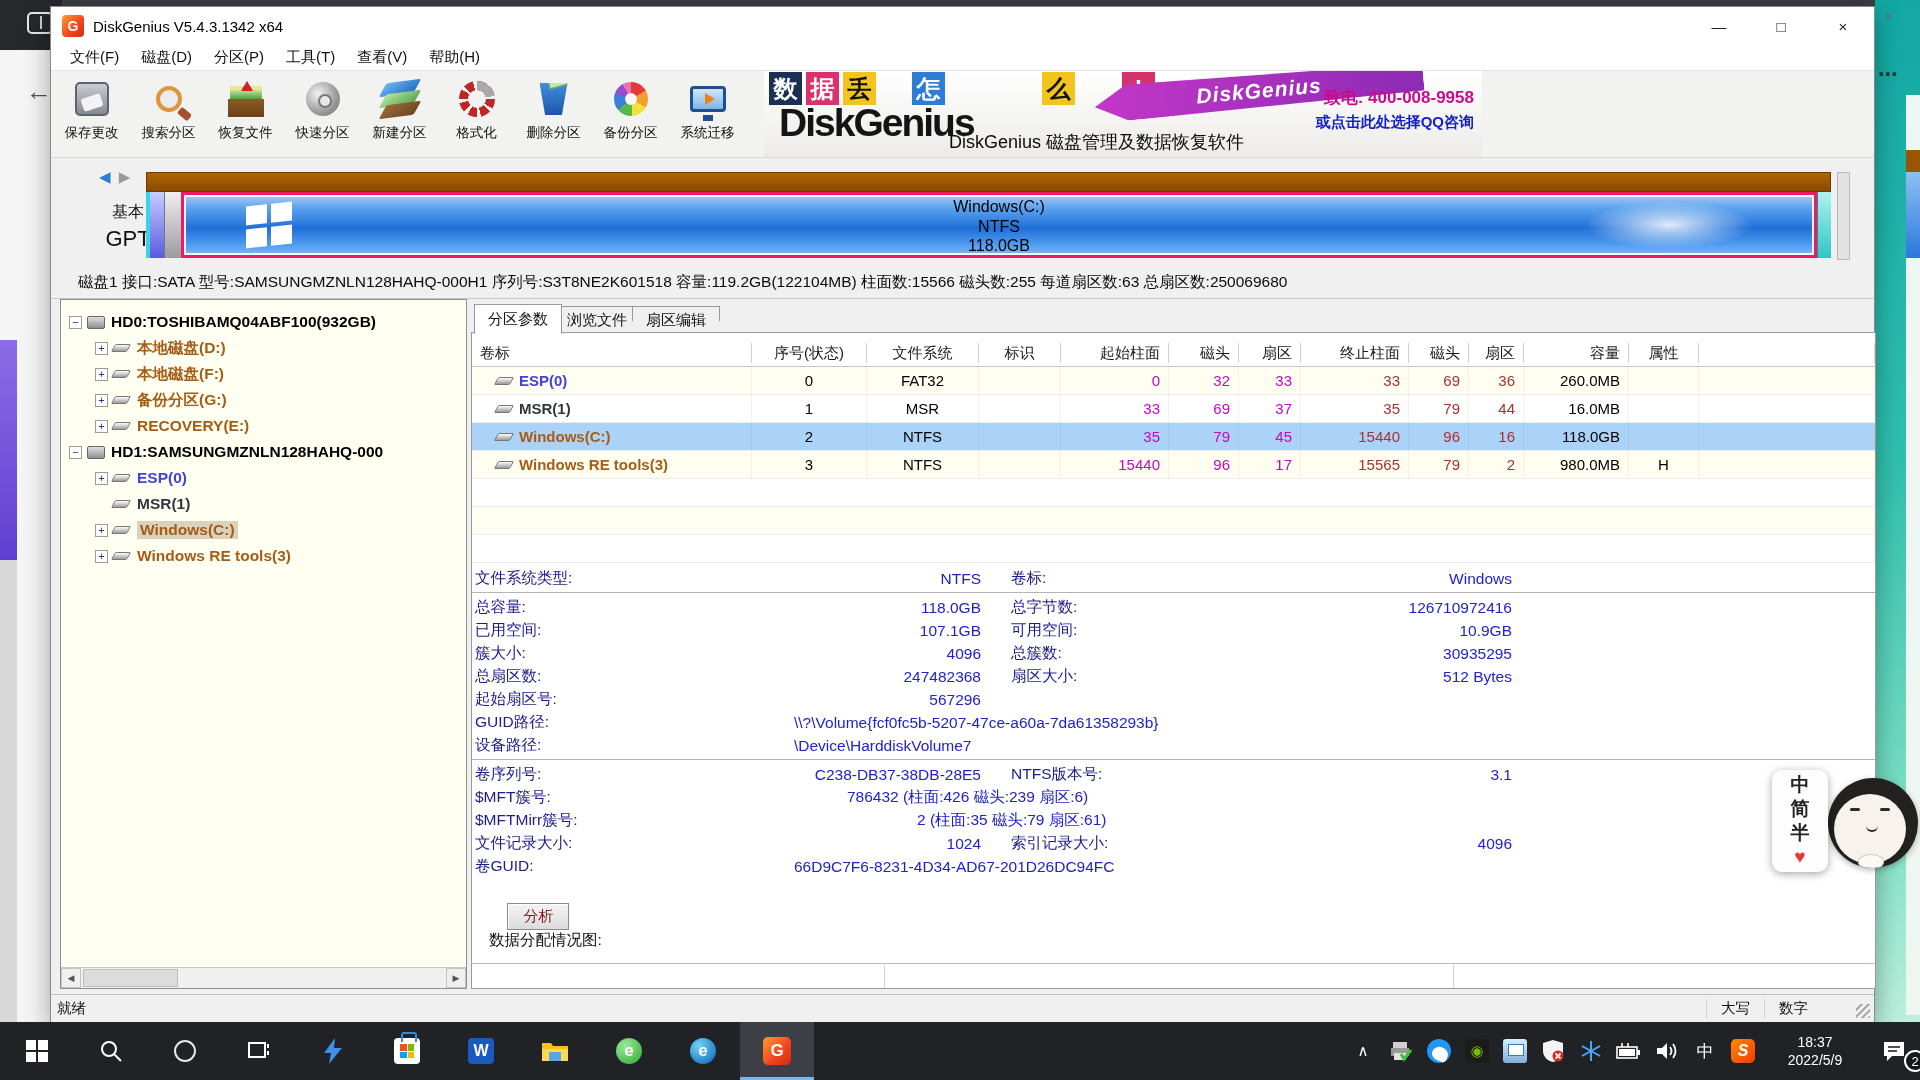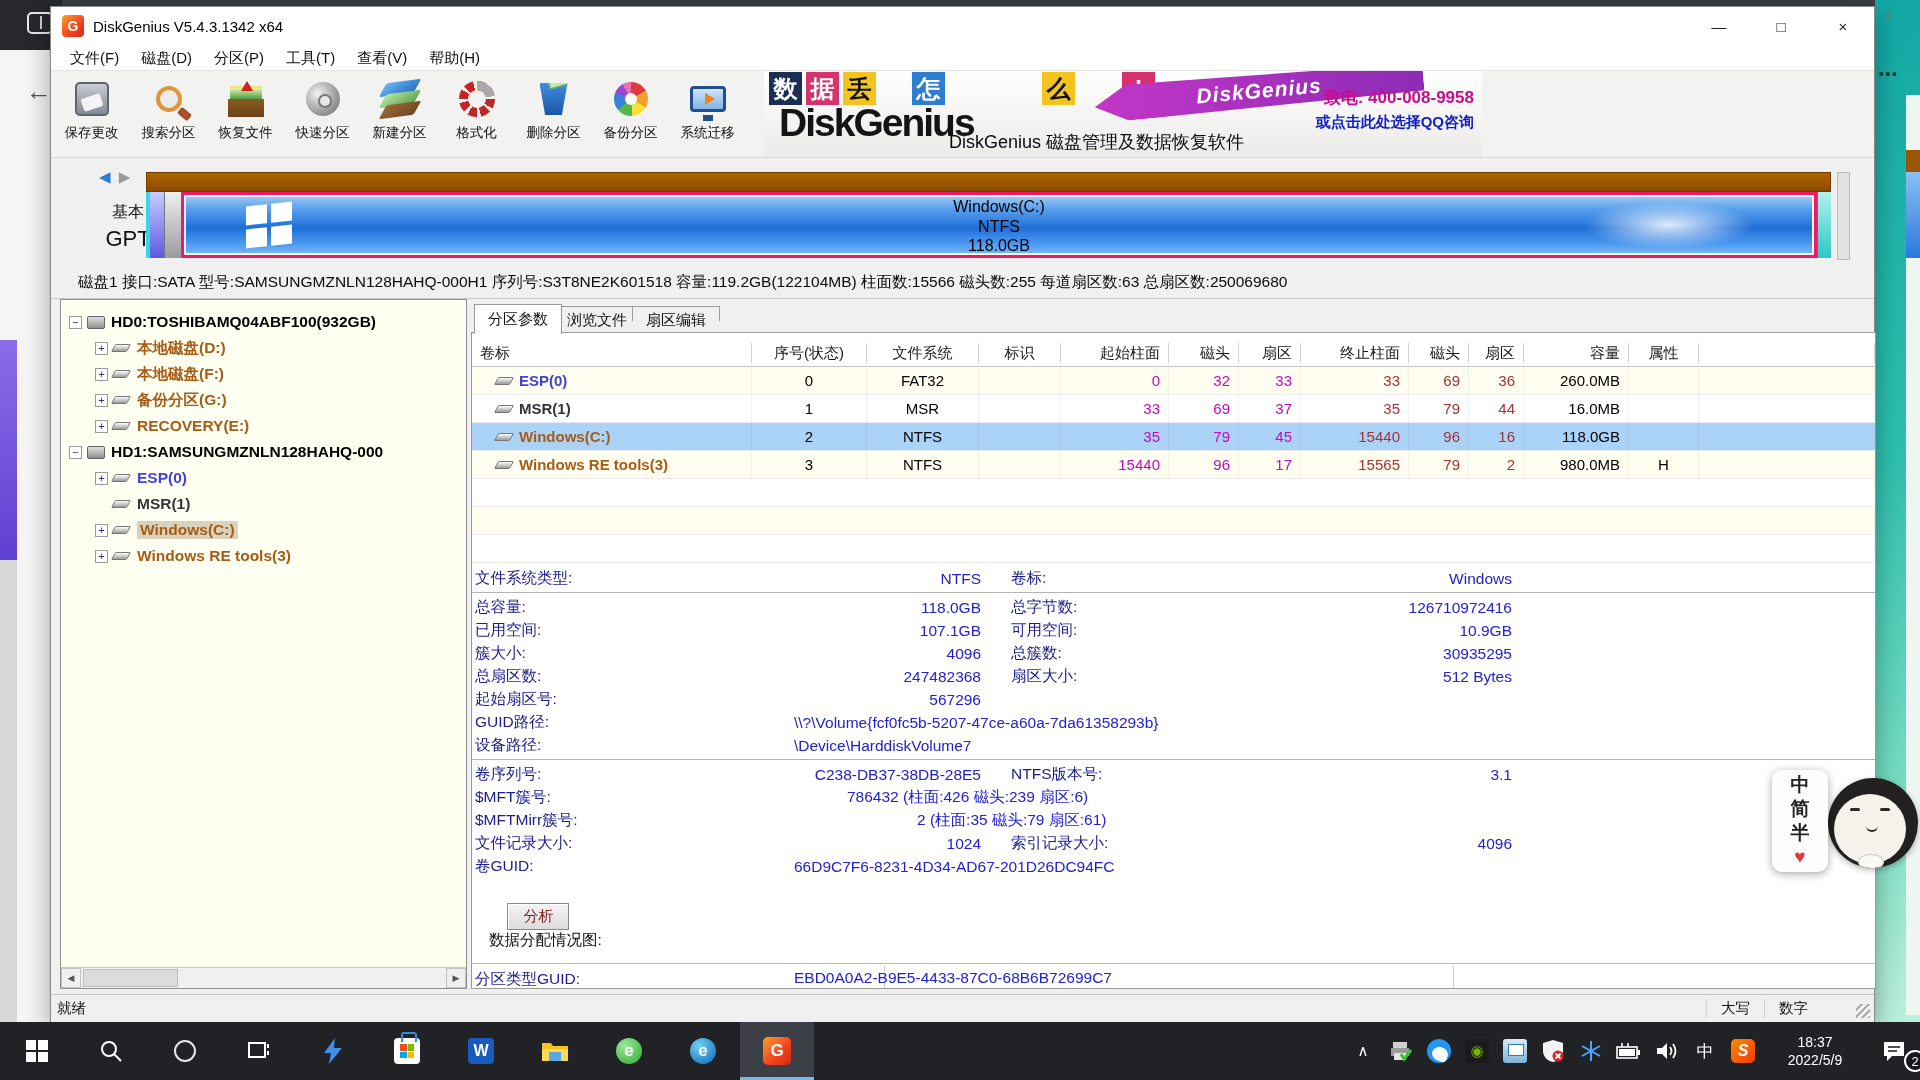--- a/index.html
+++ b/index.html
@@ -27,21 +27,21 @@
          border:1px solid #8a8a8a; box-shadow:0 8px 24px rgba(0,0,0,.35); }
 
   #titlebar { position:absolute; left:0; top:0; width:100%; height:38px; background:#ffffff; display:flex; align-items:center; }
   .app-ico { width:22px; height:22px; border-radius:4px; background:linear-gradient(135deg,#ff9d2e,#f0421e 60%,#d42a12);
              color:#fff; font-weight:bold; font-size:14px; display:flex; align-items:center; justify-content:center; }
   #titlebar .app-ico { margin-left:11px; }
   #title-text { margin-left:9px; font-size:15px; color:#000; }
   #win-controls { position:absolute; right:0; top:0; height:38px; display:flex; }
   .wbtn { width:62px; height:38px; display:flex; align-items:center; justify-content:center; font-size:15px; color:#222; }
 
-  #menubar { position:absolute; left:0; top:38px; width:100%; height:26px; background:#fff; display:flex; align-items:center; padding-left:8px; border-bottom:1px solid #e4e4e4; }
+  #menubar { position:absolute; left:0; top:38px; width:100%; height:26px; background:#fff; display:flex; align-items:flex-start; padding-left:8px; border-bottom:1px solid #e4e4e4; }
   .menu-item { padding:0 11px; font-size:15px; color:#111; height:24px; line-height:24px; }
 
   
   #toolbar { position:absolute; left:0; top:64px; width:100%; height:87px; background:#f2f2f0; border-bottom:1px solid #d8d8d8; display:flex; }
   .tbtn { width:77px; height:84px; margin-top:2px; display:flex; flex-direction:column; align-items:center; justify-content:flex-start; }
   .tbtn:first-child { margin-left:2px; }
   .tbtn .ico { width:44px; height:44px; margin-top:4px; display:flex; align-items:center; justify-content:center; position:relative; }
   .tbtn .lbl { font-size:13.5px; color:#111; margin-top:3px; white-space:nowrap; }
   
   .i-save { width:34px; height:34px; background:linear-gradient(180deg,#c8ccd2,#848a94); border:2px solid #5f646c; border-radius:5px; position:relative; }
@@ -602,24 +602,20 @@
           </div>
 
           <div id="analyze-row">
             <div id="analyze-btn">分析</div>
             <span id="alloc-label">数据分配情况图:</span>
           </div>
 
           <div id="bottom-hr"></div>
           <div class="vtick" style="left:412px"></div>
           <div class="vtick" style="left:981px"></div>
-          <div id="bottom-row">
-            <span class="dl">分区类型GUID:</span>
-            <span class="dv">EBD0A0A2-B9E5-4433-87C0-68B6B72699C7</span>
-          </div>
         </div>
       </div>
     </div>
 
     <div id="statusbar">
       <span id="status-ready">就绪</span>
       <div id="status-right">
         <span>大写</span>
         <span>数字</span>
       </div>

